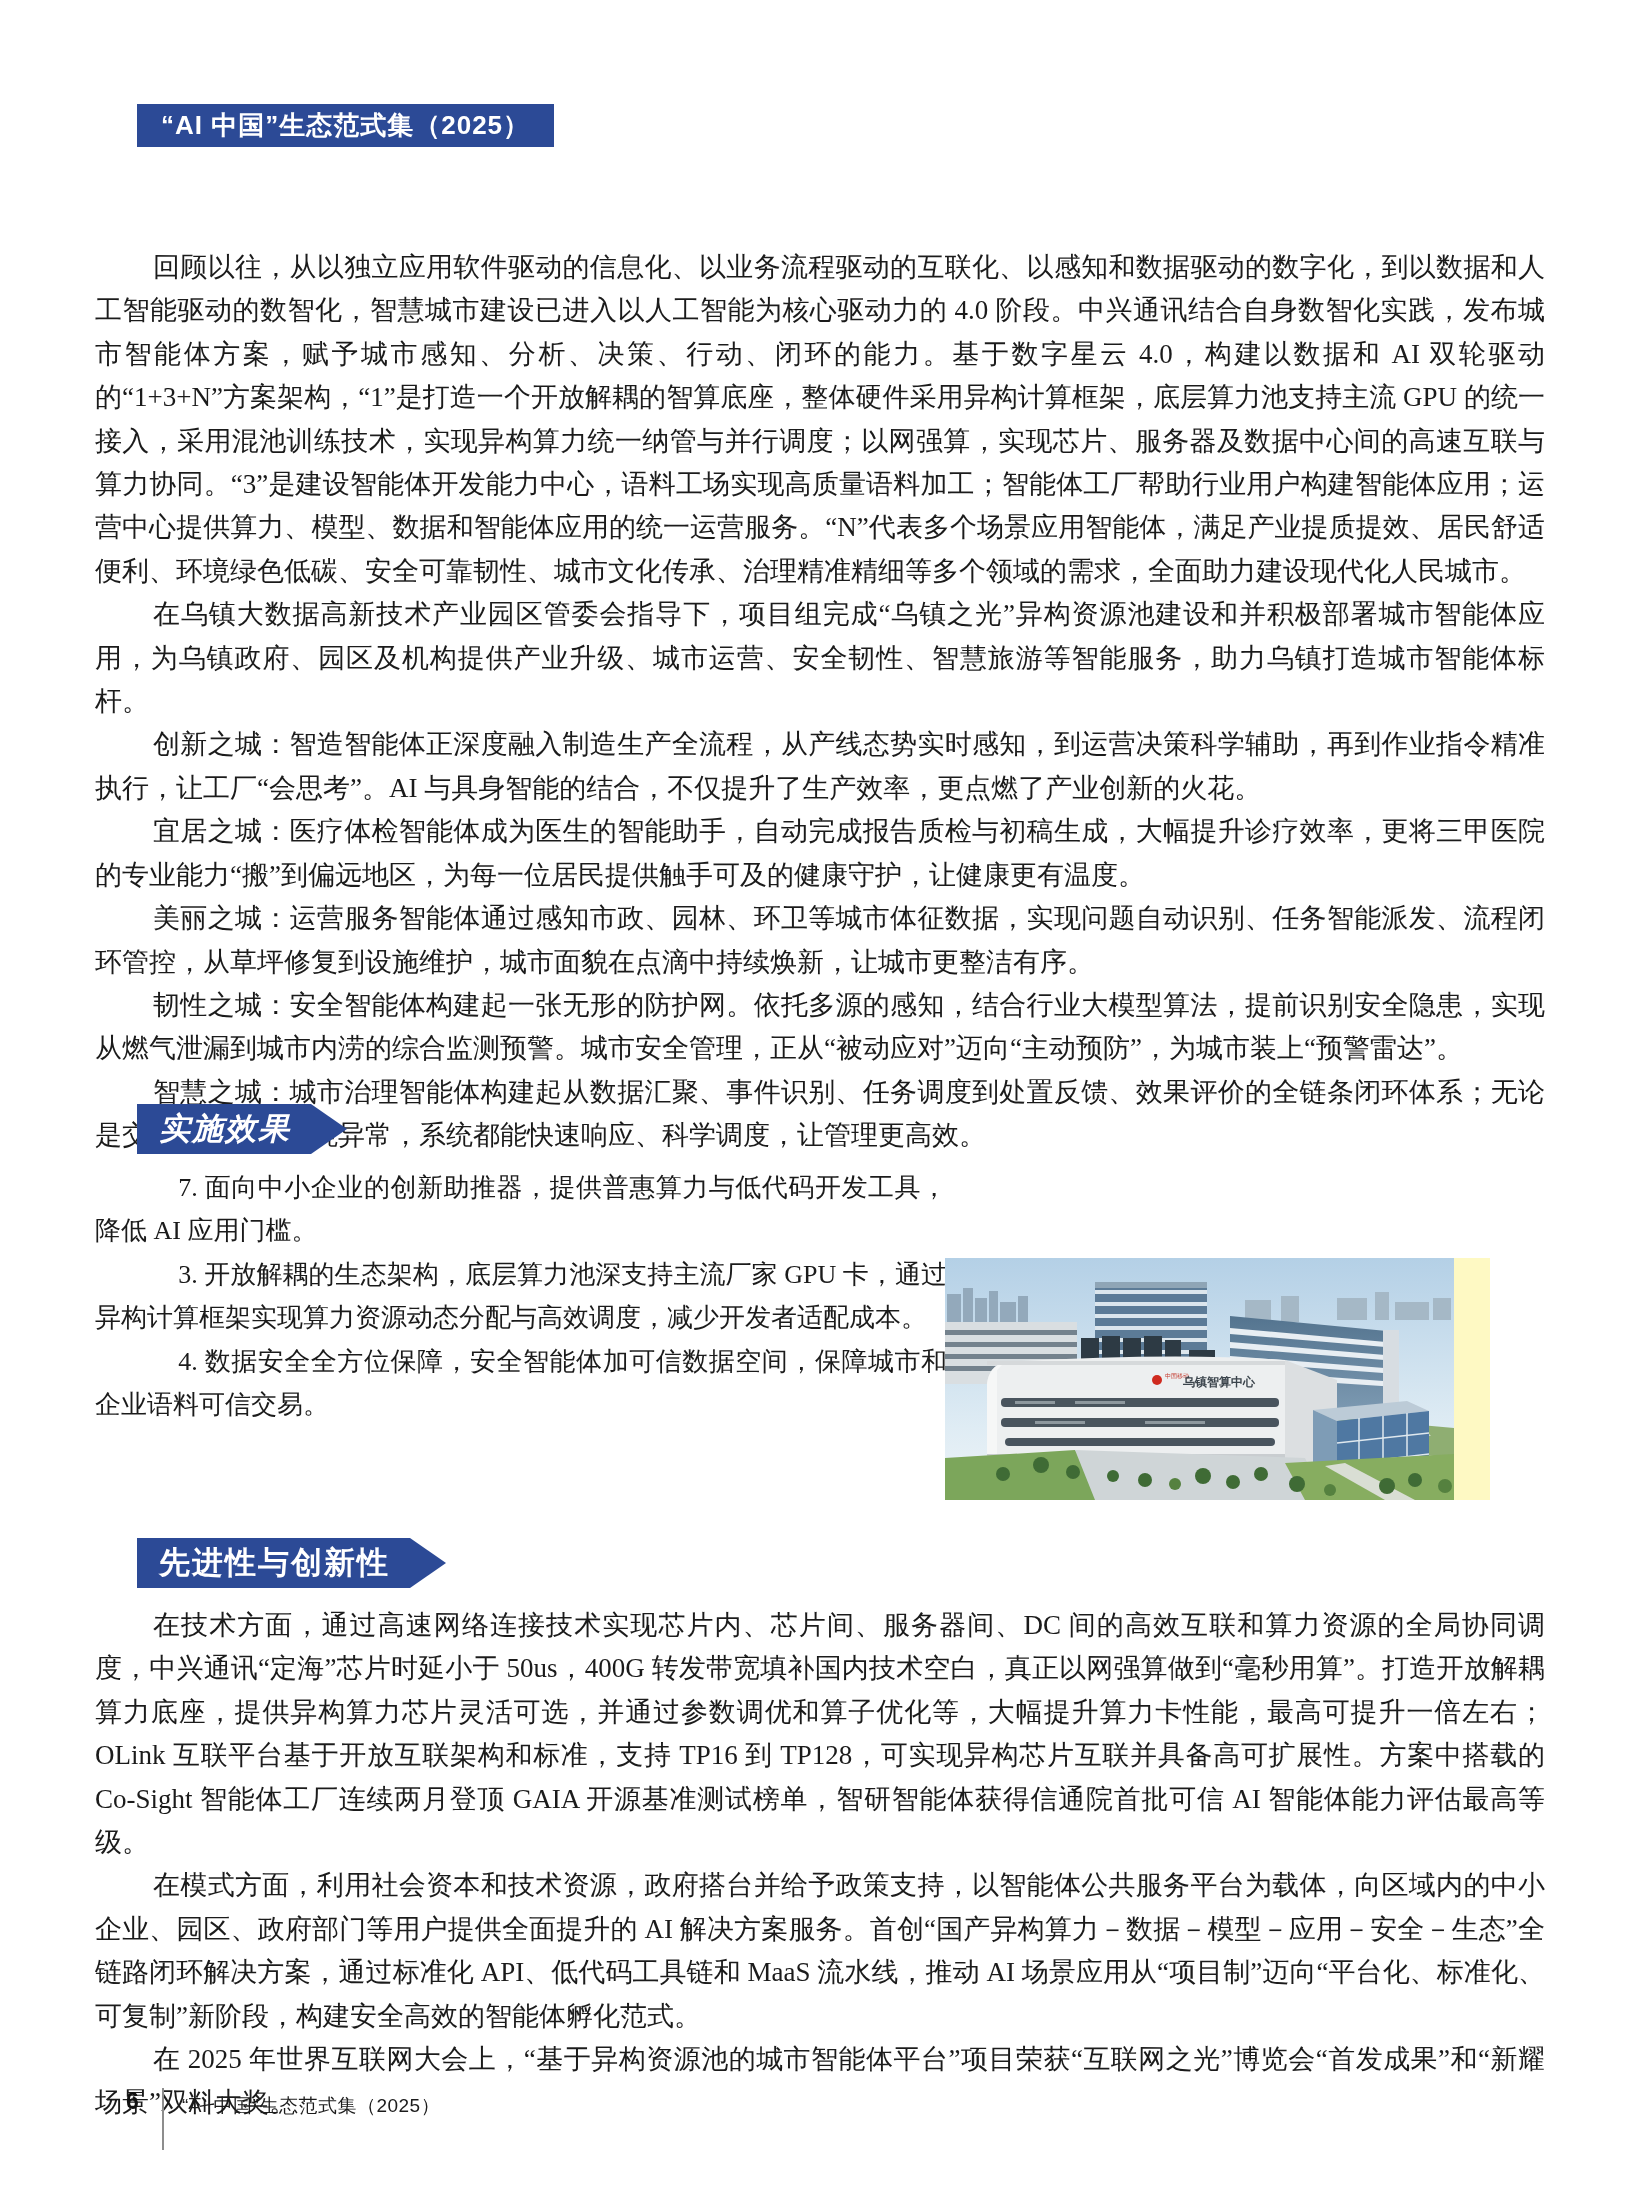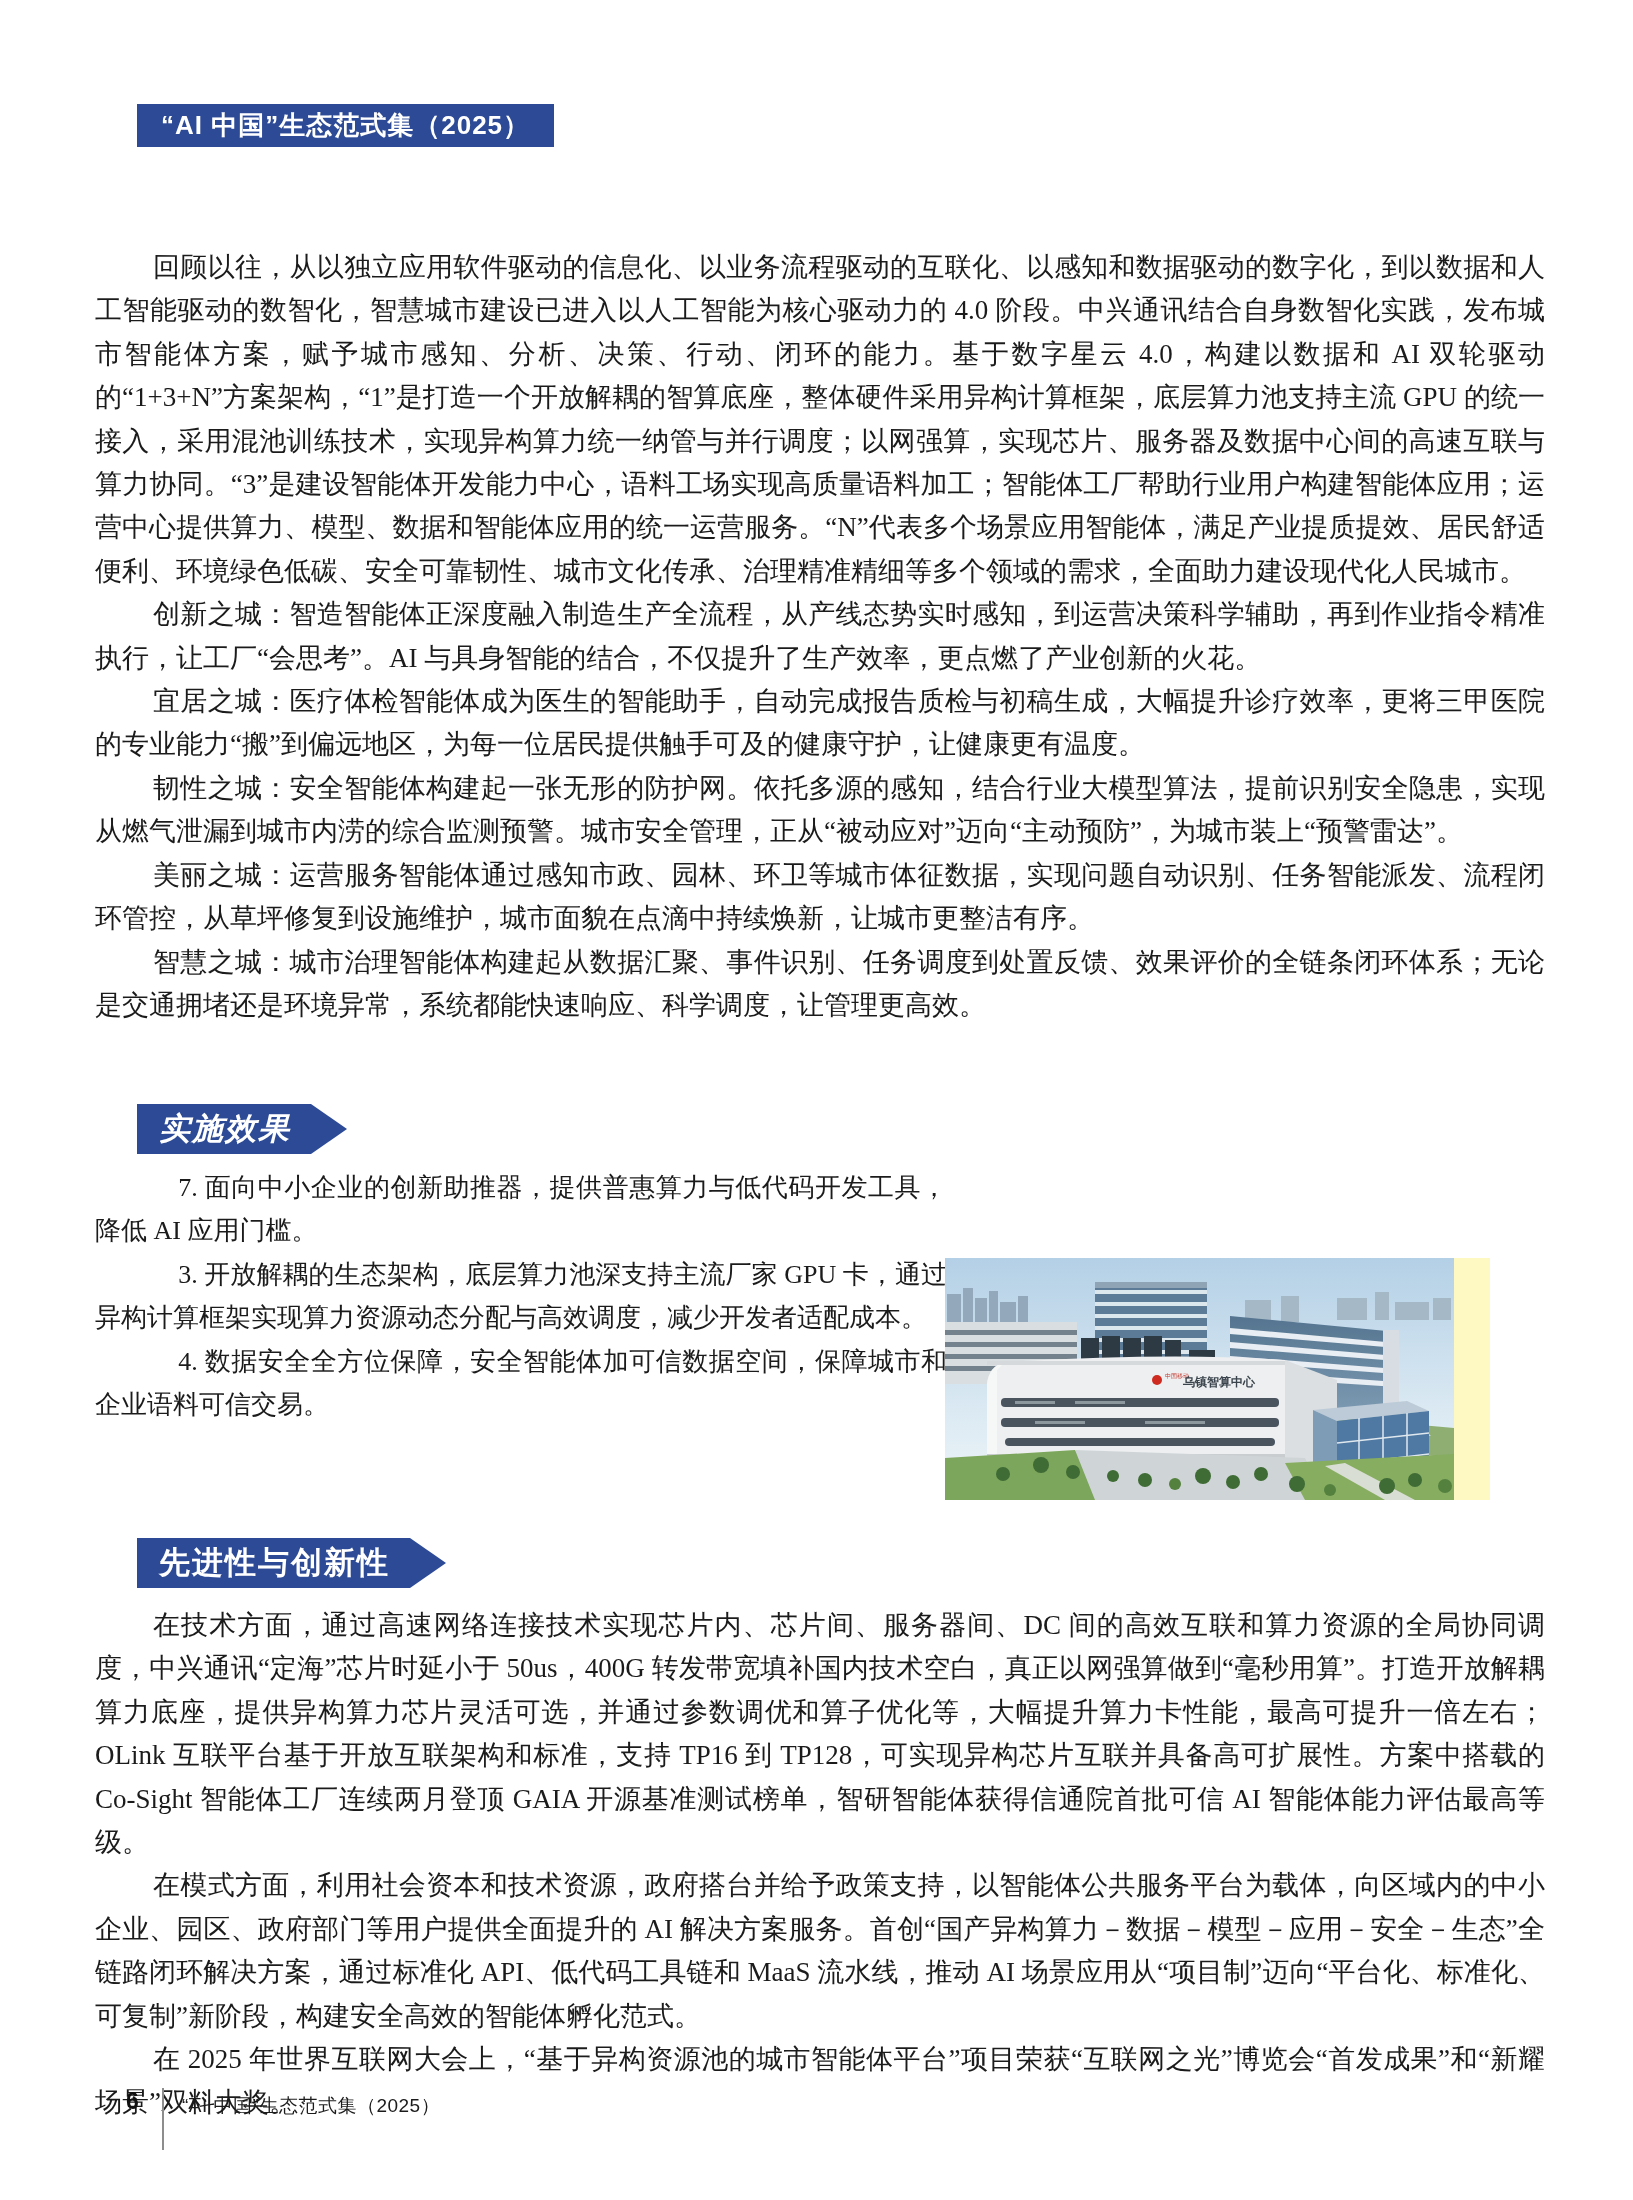--- a/index.html
+++ b/index.html
@@ -54,24 +54,25 @@
 </style>
 </head>
 <body>
 
 <div class="page">
 
   <div class="header-badge">“AI 中国”生态范式集（2025）</div>
 
   <div class="body-text" id="intro">
     <p>回顾以往，从以独立应用软件驱动的信息化、以业务流程驱动的互联化、以感知和数据驱动的数字化，到以数据和人工智能驱动的数智化，智慧城市建设已进入以人工智能为核心驱动力的 4.0 阶段。中兴通讯结合自身数智化实践，发布城市智能体方案，赋予城市感知、分析、决策、行动、闭环的能力。基于数字星云 4.0，构建以数据和 AI 双轮驱动的“1+3+N”方案架构，“1”是打造一个开放解耦的智算底座，整体硬件采用异构计算框架，底层算力池支持主流 GPU 的统一接入，采用混池训练技术，实现异构算力统一纳管与并行调度；以网强算，实现芯片、服务器及数据中心间的高速互联与算力协同。“3”是建设智能体开发能力中心，语料工场实现高质量语料加工；智能体工厂帮助行业用户构建智能体应用；运营中心提供算力、模型、数据和智能体应用的统一运营服务。“N”代表多个场景应用智能体，满足产业提质提效、居民舒适便利、环境绿色低碳、安全可靠韧性、城市文化传承、治理精准精细等多个领域的需求，全面助力建设现代化人民城市。</p>
+    <p>在乌镇大数据高新技术产业园区管委会指导下，项目组完成“乌镇之光”异构资源池建设和并积极部署城市智能体应用，为乌镇政府、园区及机构提供产业升级、城市运营、安全韧性、智慧旅游等智能服务，助力乌镇打造城市智能体标杆。</p>
     <p>创新之城：智造智能体正深度融入制造生产全流程，从产线态势实时感知，到运营决策科学辅助，再到作业指令精准执行，让工厂“会思考”。AI 与具身智能的结合，不仅提升了生产效率，更点燃了产业创新的火花。</p>
     <p>宜居之城：医疗体检智能体成为医生的智能助手，自动完成报告质检与初稿生成，大幅提升诊疗效率，更将三甲医院的专业能力“搬”到偏远地区，为每一位居民提供触手可及的健康守护，让健康更有温度。</p>
+    <p>美丽之城：运营服务智能体通过感知市政、园林、环卫等城市体征数据，实现问题自动识别、任务智能派发、流程闭环管控，从草坪修复到设施维护，城市面貌在点滴中持续焕新，让城市更整洁有序。</p>
     <p>韧性之城：安全智能体构建起一张无形的防护网。依托多源的感知，结合行业大模型算法，提前识别安全隐患，实现从燃气泄漏到城市内涝的综合监测预警。城市安全管理，正从“被动应对”迈向“主动预防”，为城市装上“预警雷达”。</p>
-    <p>美丽之城：运营服务智能体通过感知市政、园林、环卫等城市体征数据，实现问题自动识别、任务智能派发、流程闭环管控，从草坪修复到设施维护，城市面貌在点滴中持续焕新，让城市更整洁有序。</p>
     <p>智慧之城：城市治理智能体构建起从数据汇聚、事件识别、任务调度到处置反馈、效果评价的全链条闭环体系；无论是交通拥堵还是环境异常，系统都能快速响应、科学调度，让管理更高效。</p>
   </div>
 
   <div class="banner" id="banner-effects">实施效果</div>
 
   <div id="effects-list">
     <p>7. 面向中小企业的创新助推器，提供普惠算力与低代码开发工具，降低 AI 应用门槛。</p>
     <p>3. 开放解耦的生态架构，底层算力池深支持主流厂家 GPU 卡，通过异构计算框架实现算力资源动态分配与高效调度，减少开发者适配成本。</p>
     <p>4. 数据安全全方位保障，安全智能体加可信数据空间，保障城市和企业语料可信交易。</p>
   </div>

